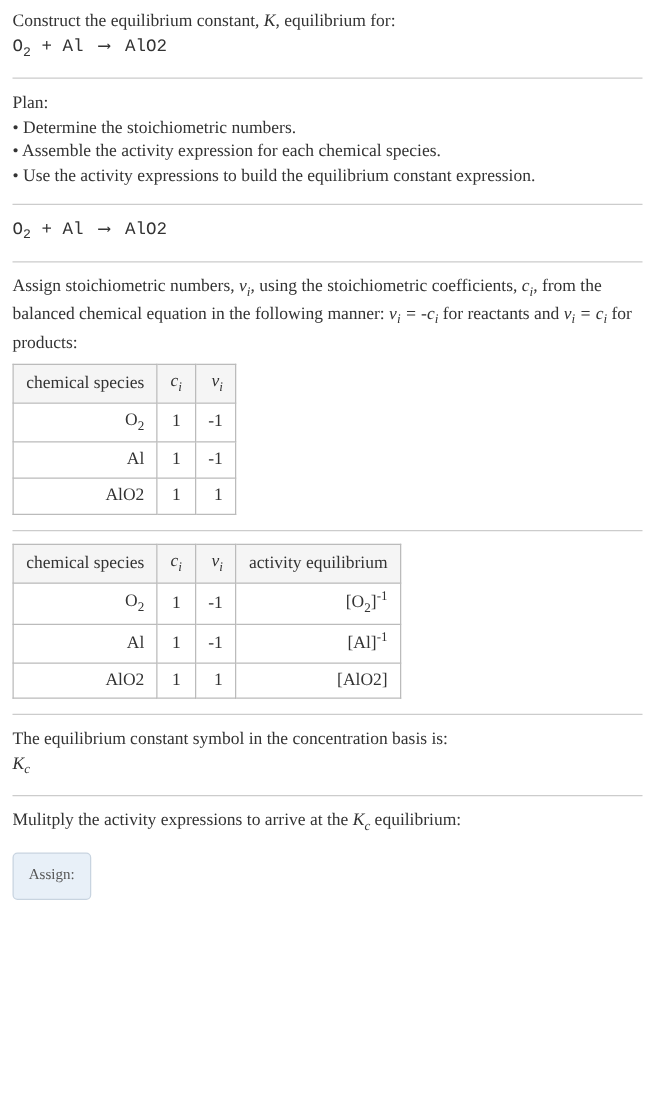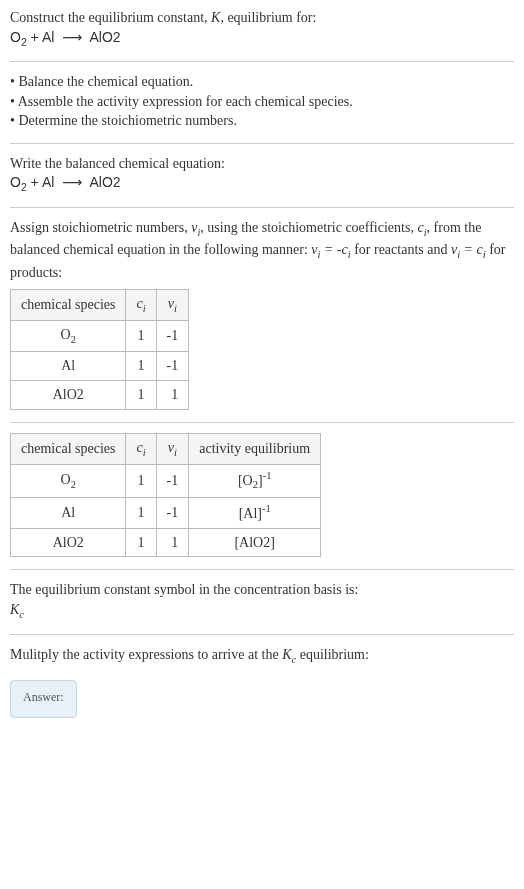--- a/index.html
+++ b/index.html
@@ -18,42 +18,42 @@
     }
     .section {
       margin-bottom: 12px;
     }
     hr {
       border: none;
       border-top: 1px solid #ccc;
       margin: 10px 0;
     }
     .equation {
-      font-family: Liberation Sans, sans-serif;
+      font-family: Liberation Mono, monospace;
       text-align: center;
     }
     sub {
       font-size: 0.75em;
       vertical-align: sub;
     }
     sup {
       font-size: 0.75em;
       vertical-align: super;
     }
     .bullet {
       margin-left: 0;
     }
     table {
       border-collapse: collapse;
       margin-top: 6px;
     }
     th, td {
       border: 1px solid #bbb;
       padding: 4px 10px;
-      text-align: center;
+      text-align: right;
       font-weight: normal;
     }
     th {
       background: #f5f5f5;
     }
     .center {
       text-align: center;
     }
     .right {
       text-align: right;
@@ -97,29 +97,29 @@
 
 
 <div class="section">
   <span>Construct the equilibrium constant, </span><span class="italic">K</span><span>, equilibrium for:</span><br>
   <span class="equation">O<sub>2</sub> + Al <span class="arrow">⟶</span> AlO2</span>
 </div>
 
 <hr>
 
 <div class="section">
-  <div class="bullet">• Balance the chemical equation.</div>
+  <div>Plan:</div>
+  <div class="bullet">• Determine the stoichiometric numbers.</div>
   <div class="bullet">• Assemble the activity expression for each chemical species.</div>
-  <div class="bullet">• Determine the stoichiometric numbers.</div>
-</div>
-
-<hr>
-
-<div class="section">
-  <div>Write the balanced chemical equation:</div>
+  <div class="bullet">• Use the activity expressions to build the equilibrium constant expression.</div>
+</div>
+
+<hr>
+
+<div class="section">
   <span class="equation">O<sub>2</sub> + Al <span class="arrow">⟶</span> AlO2</span>
 </div>
 
 <hr>
 
 <div class="section">
   <span>
     <span>Assign stoichiometric numbers, </span><span class="italic">ν<sub>i</sub></span><span>, using the stoichiometric coefficients, </span><span class="italic">c<sub>i</sub></span><span>, from the balanced chemical equation in the following manner: </span><span class="italic">ν<sub>i</sub> = -c<sub>i</sub></span><span> for reactants and </span><span class="italic">ν<sub>i</sub> = c<sub>i</sub></span><span> for products:</span>
   </span>
   <table>
@@ -190,17 +190,17 @@
 
 <hr>
 
 <div class="section">
   <span>
     <span>Mulitply the activity expressions to arrive at the </span><span class="italic">K<sub>c</sub></span><span> equilibrium:</span>
   </span>
 </div>
 
 <div class="answer-box">
-  <div class="answer-label">Answer:</div>
+  <div class="answer-label">Assign:</div>
 </div>
 
 
 
 
 </body></html>

